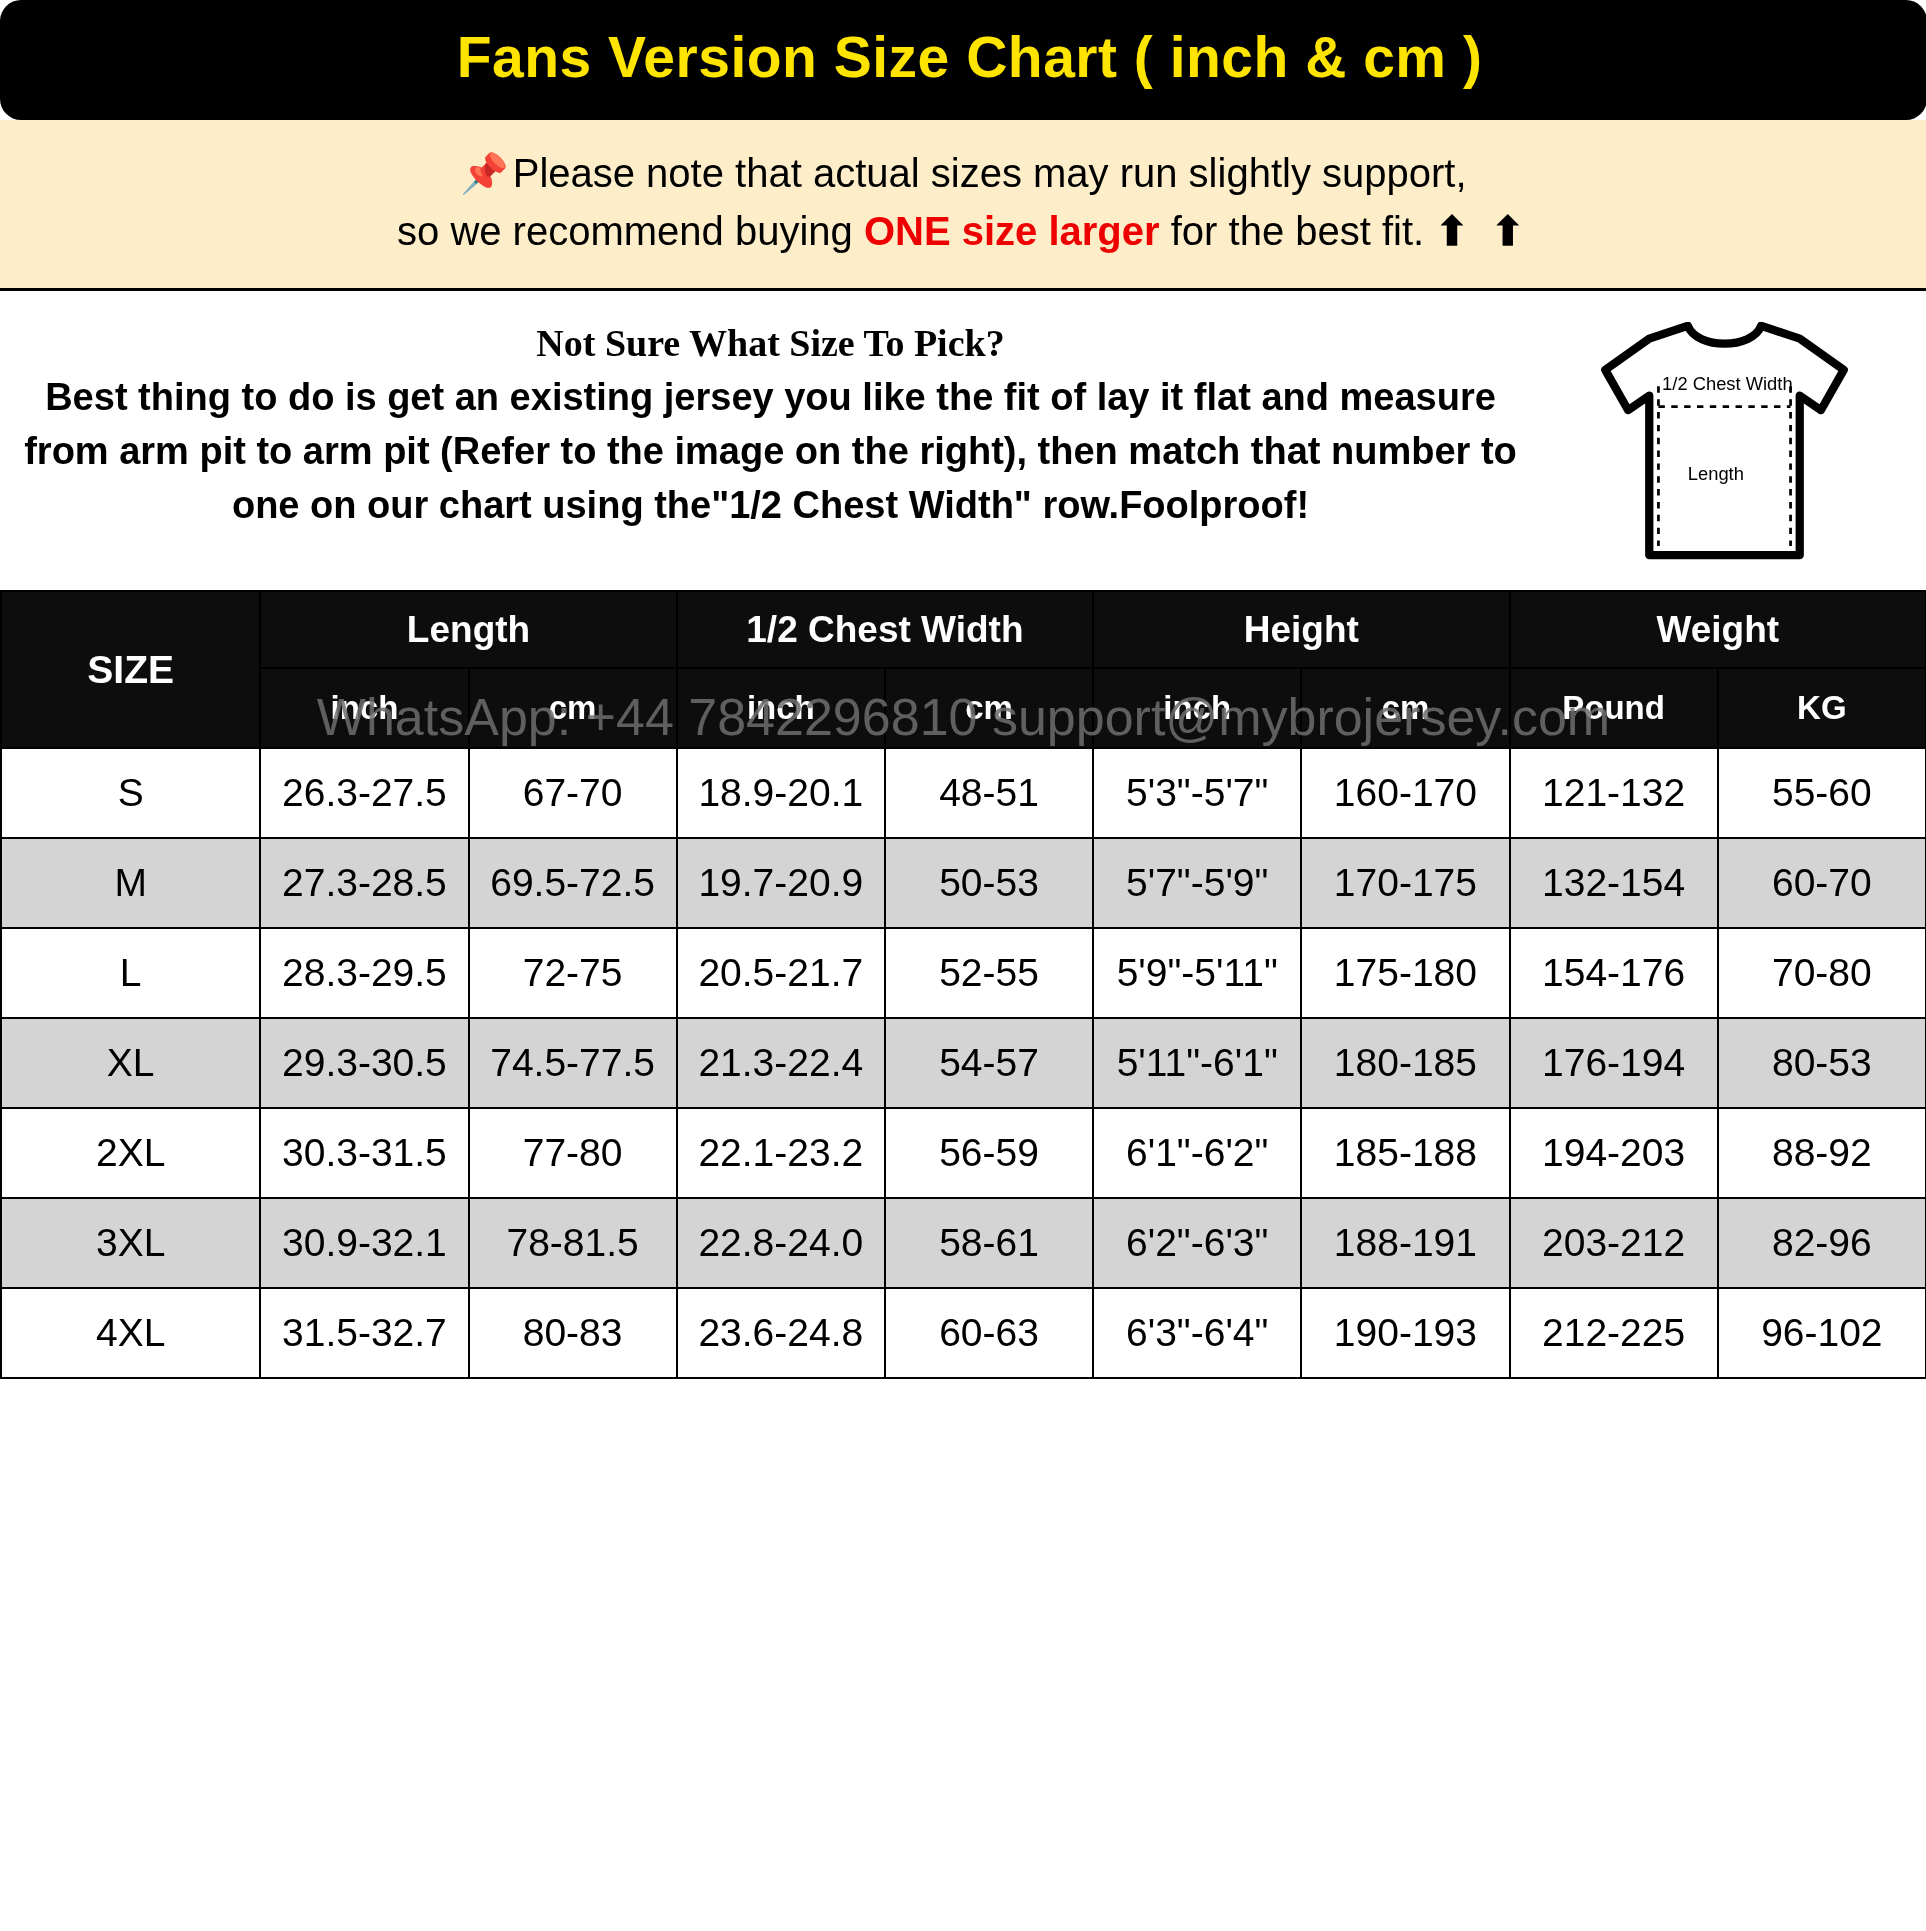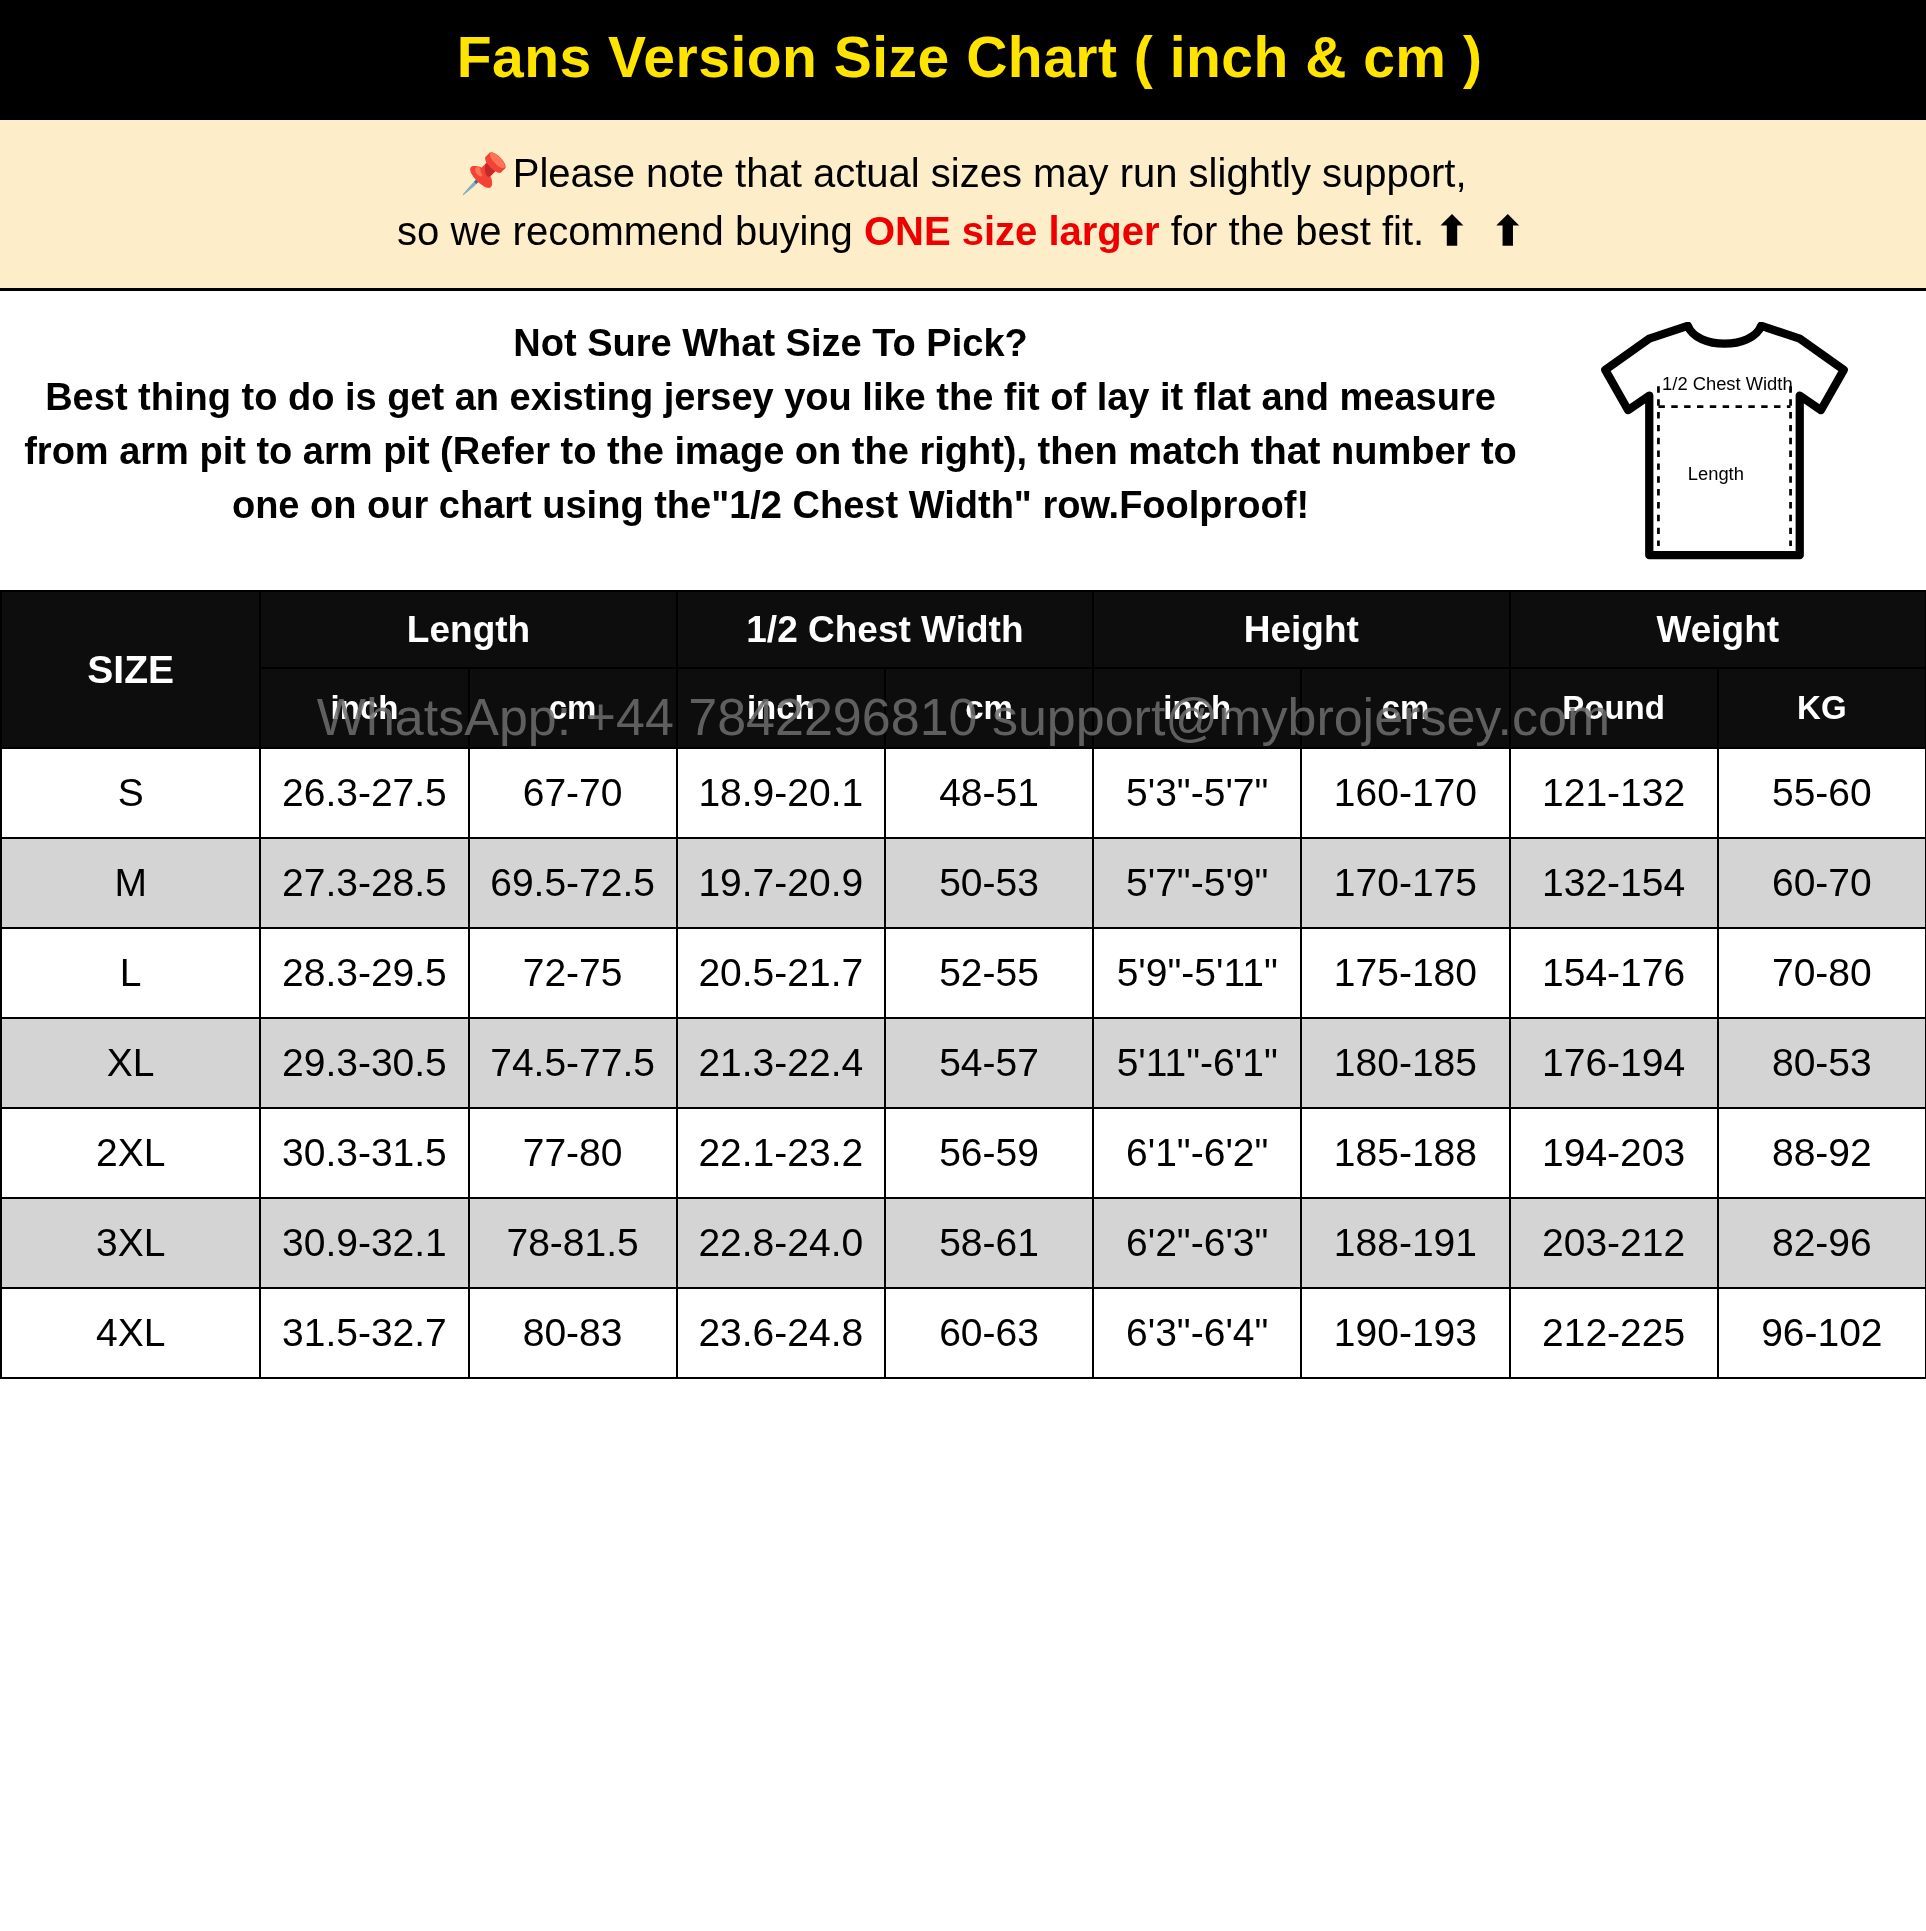--- a/index.html
+++ b/index.html
@@ -17,20 +17,21 @@
     box-sizing: border-box;
     background: #ffffff;
     position: relative;
   }
 
   
   .title-bar {
     background: #000000;
     text-align: center;
     padding: 26px 0 31px 12px;
+    border-radius: 21px;
   }
   .title-bar .title {
     color: #ffe400;
     font-size: 57px;
     font-weight: bold;
     letter-spacing: 0.5px;
     line-height: 1.1;
   }
 
   
@@ -64,21 +65,21 @@
     padding: 26px 9.2px 20px 9.2px;
   }
   .help-text {
     flex: 1 1 auto;
     text-align: center;
     font-size: 38px;
     font-weight: bold;
     line-height: 1.42;
     padding: 0 9.2px;
   }
-  .help-text .first-line { display: block; }
+  .help-text .first-line { display: block; font-family: Liberation Serif, serif; }
   .tee-wrap {
     flex: 0 0 386px;
     display: flex;
     justify-content: center;
     align-items: flex-start;
     padding-top: 5.5px;
   }
 
   
   table.size-table {

